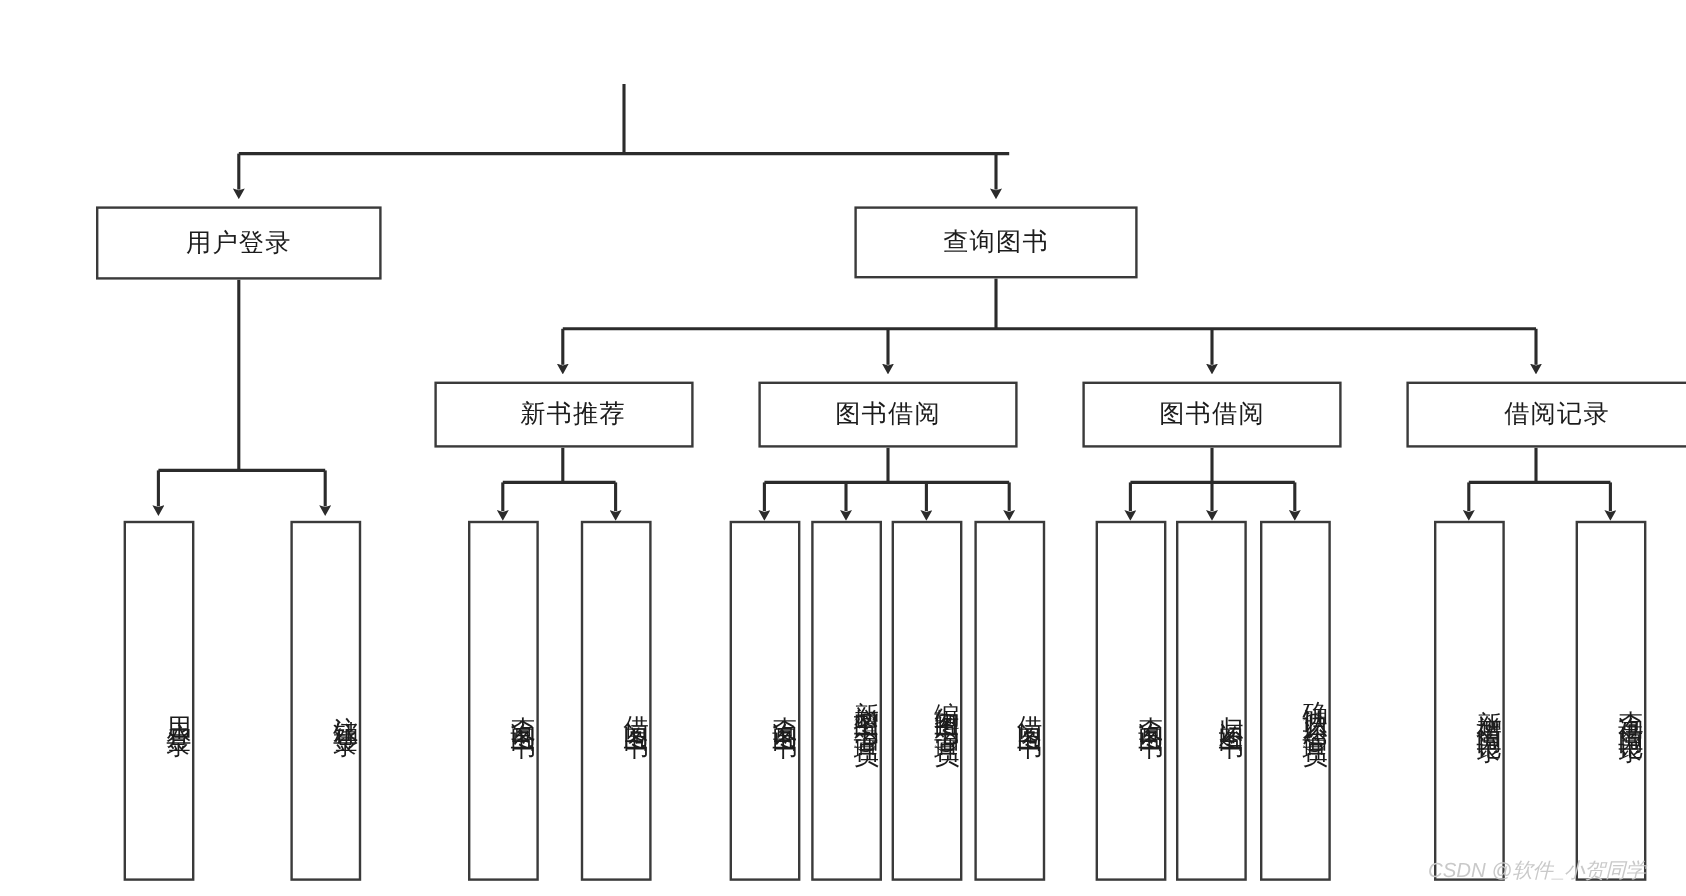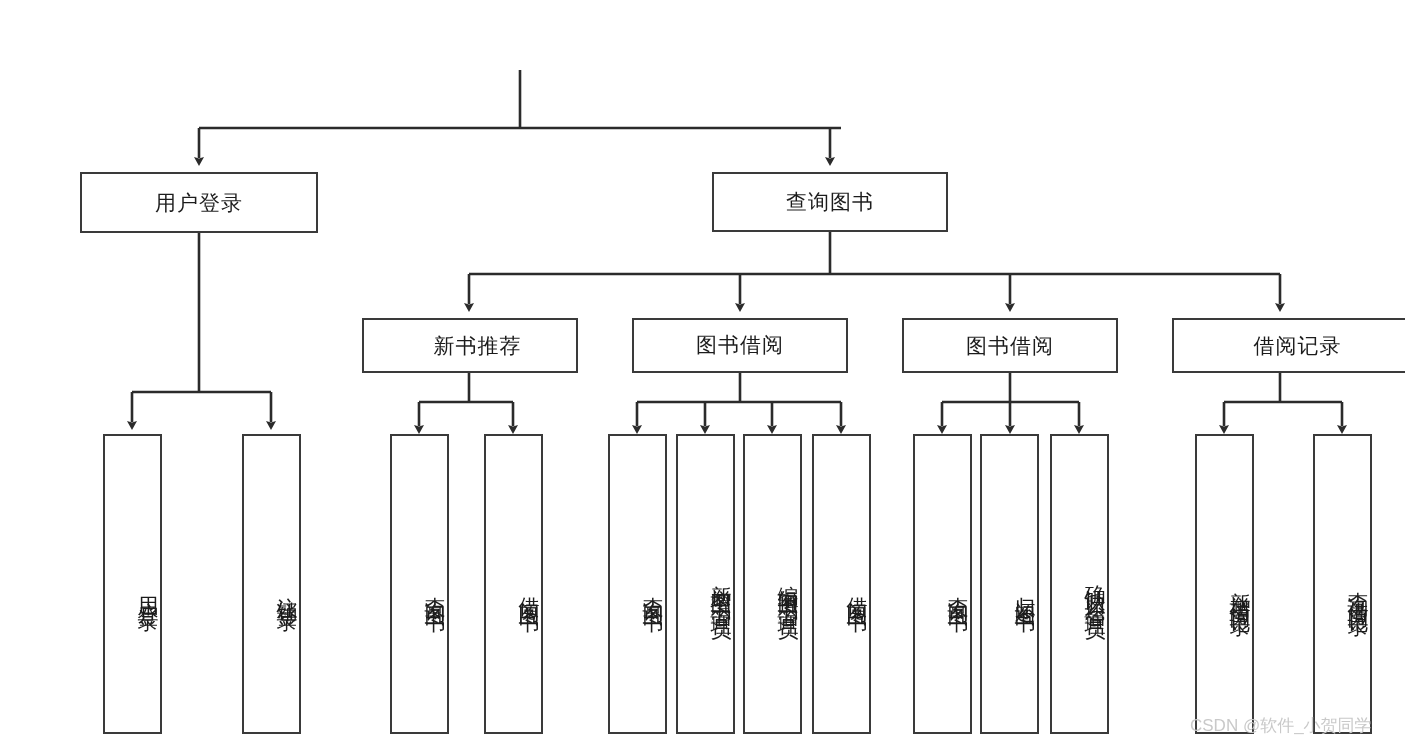--- a/index.html
+++ b/index.html
@@ -194,15 +194,15 @@
   </div>
 
   <div class="node vert" style="left:1195px; top:434px; width:59px; height:300px;">
     <span class="vlabel">新增借阅记录</span>
   </div>
 
   <div class="node vert" style="left:1313px; top:434px; width:59px; height:300px;">
     <span class="vlabel">查询借阅记录</span>
   </div>
 
-  <div class="watermark" style="left:1190px; top:714px;">CSDN @软件_小贺同学</div>
+  <div class="watermark" style="left:1190px; top:714px;font-style:italic;">CSDN @软件_小贺同学</div>
 
 </div>
 
 </body></html>

